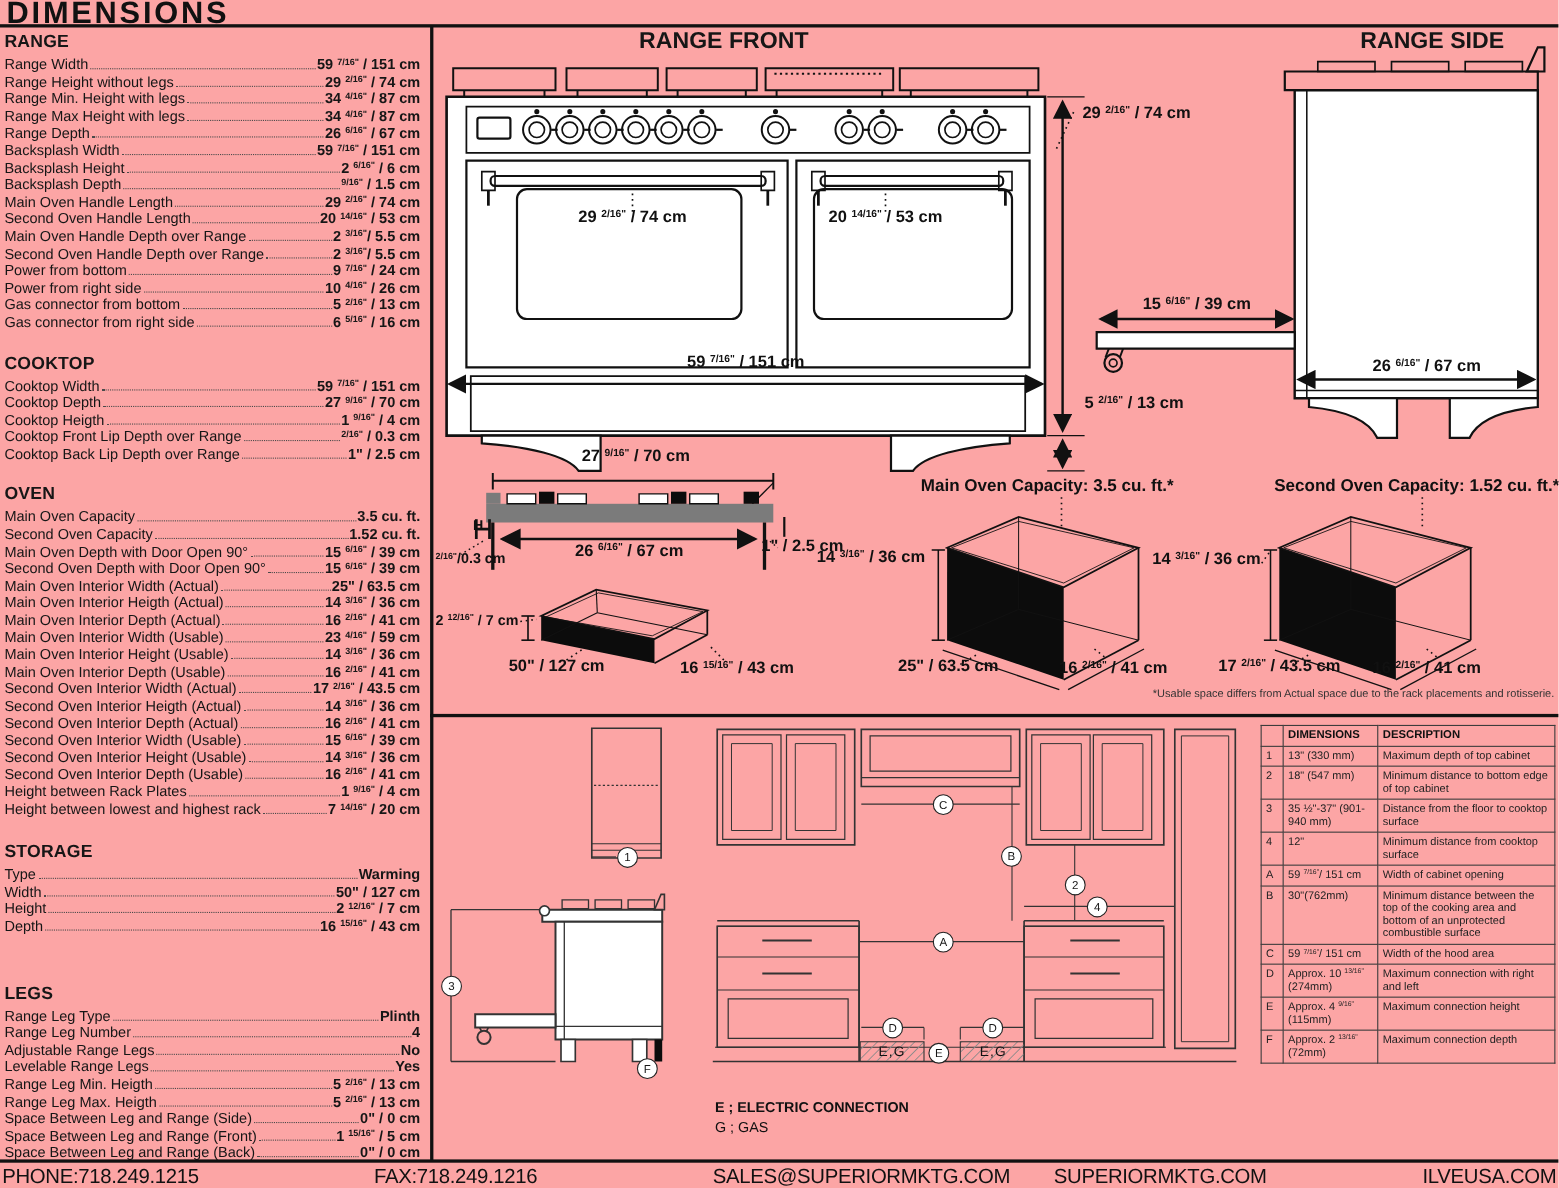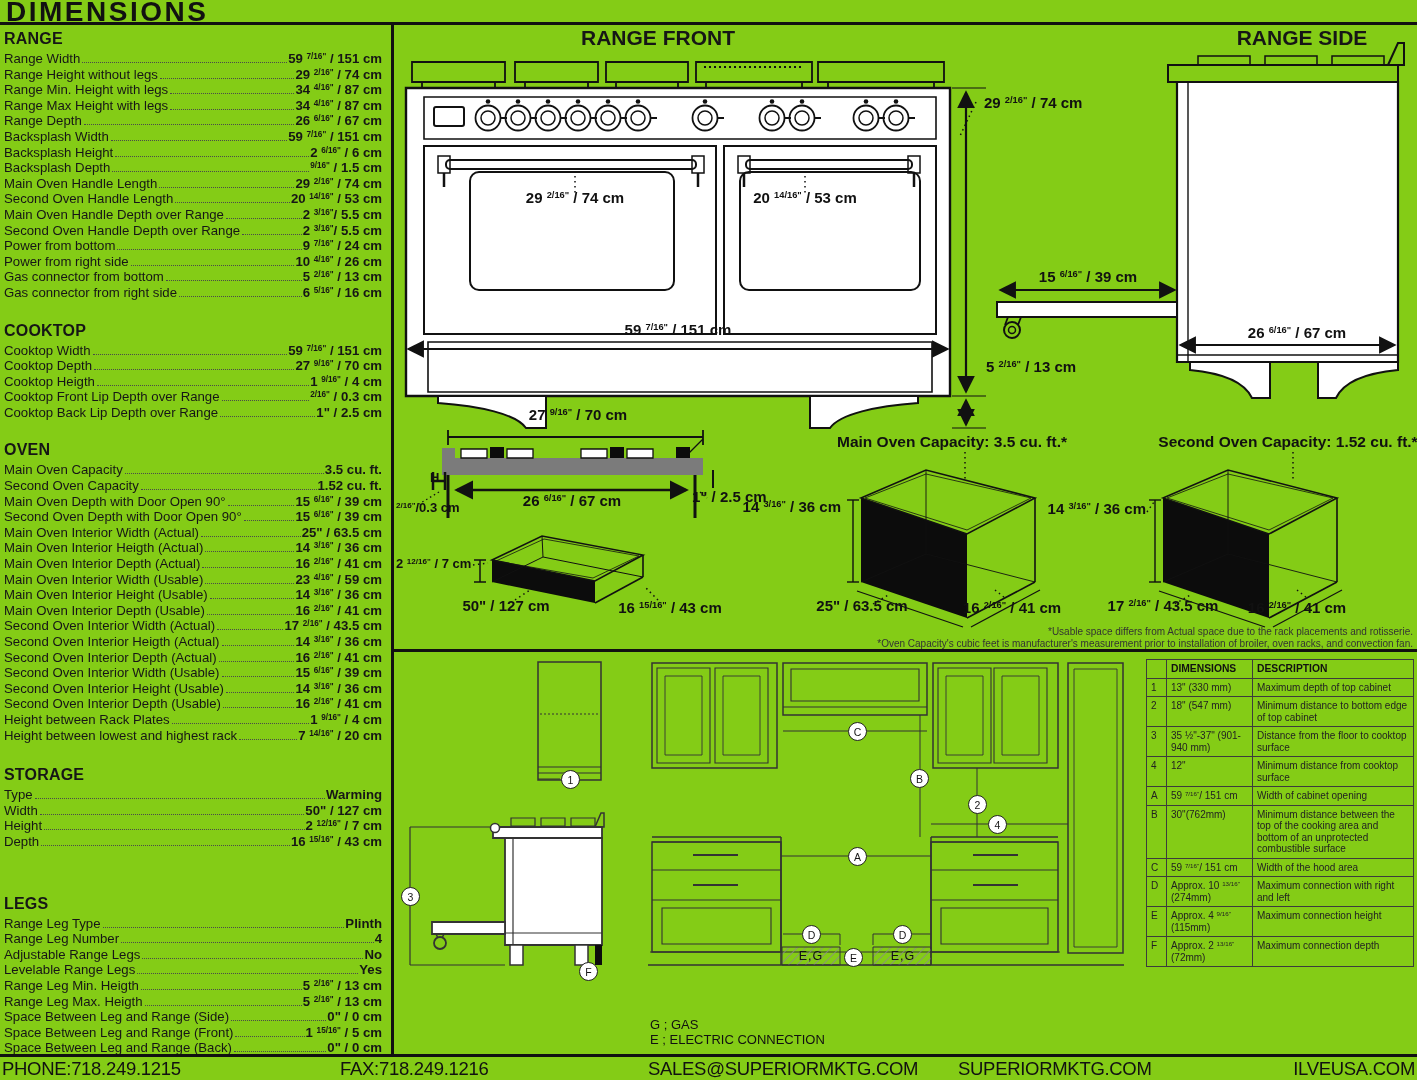--- a/index.html
+++ b/index.html
@@ -1,16 +1,16 @@
 <!DOCTYPE html>
 <html><head>
 <meta charset="utf-8">
 <style>
   html,body{margin:0;padding:0;background:#fff;}
-  .canvas{position:relative;width:1417px;height:1080px;background:#84cc16;overflow:hidden;
+  .canvas{position:relative;width:1417px;height:1080px;background:#fca5a5;overflow:hidden;
           font-family:"Liberation Sans",sans-serif;color:#161616;}
   .rule{position:absolute;background:#111;}
   
   .page-title{position:absolute;left:6px;top:-4px;font-size:28px;font-weight:800;letter-spacing:2.5px;color:#111;}
   
   .specs{position:absolute;left:4px;top:30px;width:378px;}
   .spec-section{margin-bottom:21px;}
   .spec-section:nth-of-type(3){margin-bottom:23px;}
   .spec-section:nth-of-type(4){margin-bottom:45px;}
   .sec-title{font-size:16px;font-weight:bold;margin-bottom:3px;letter-spacing:.2px;}
@@ -659,21 +659,20 @@
     <line x1="146" y1="4" x2="146" y2="32" stroke="#111" stroke-width="1.5" stroke-dasharray="1.5,3.5"></line>
     <line x1="0" y1="64" x2="7" y2="54" stroke="#111" stroke-width="1.4" stroke-dasharray="1.5,3.5"></line>
     <line x1="28" y1="156" x2="45" y2="146" stroke="#111" stroke-width="1.4" stroke-dasharray="1.5,3.5"></line>
     <line x1="150" y1="142" x2="160" y2="150" stroke="#111" stroke-width="1.4" stroke-dasharray="1.5,3.5"></line>
   </svg>
   <div class="dim rt" style="left:1018px;top:500px;width:128px;">14 <sup>3/16"</sup> / 36 cm</div>
   <div class="dim ctr" style="left:1163px;top:597px;">17 <sup>2/16"</sup> / 43.5 cm</div>
   <div class="dim ctr" style="left:1297px;top:599px;">16 <sup>2/16"</sup> / 41 cm</div>
 
   <div class="note" style="left:700px;top:626px;width:713px;">*Usable space differs from Actual space due to the rack placements and rotisserie.</div>
-  <div class="note" style="left:700px;top:638px;width:713px;">*Oven Capacity's cubic feet is manufacturer's measurement prior to installation of broiler, oven racks, and convection fan.</div>
 
   <svg style="left:395px;top:655px;" width="260" height="330" viewBox="0 0 260 330">
     <rect x="143" y="7" width="63" height="118" fill="none" stroke="#333" stroke-width="1.5"></rect>
     <line x1="145" y1="59" x2="204" y2="59" stroke="#333" stroke-width="1" stroke-dasharray="2,2"></line>
     <line x1="143" y1="112" x2="206" y2="112" stroke="#333" stroke-width="1"></line>
     <line x1="143" y1="118" x2="206" y2="118" stroke="#333" stroke-width="1"></line>
     <line x1="143" y1="124" x2="165" y2="124" stroke="#333" stroke-width="1"></line>
     <line x1="15" y1="172" x2="15" y2="310" stroke="#333" stroke-width="1.2"></line>
     <line x1="15" y1="172" x2="110" y2="172" stroke="#333" stroke-width="1.2"></line>
     <line x1="15" y1="310" x2="110" y2="310" stroke="#333" stroke-width="1.2"></line>
@@ -755,21 +754,21 @@
   <div class="marker" style="left:910px;top:769px;">B</div>
   <div class="marker" style="left:968px;top:795px;">2</div>
   <div class="marker" style="left:988px;top:815px;">4</div>
   <div class="marker" style="left:848px;top:847px;">A</div>
   <div class="marker" style="left:802px;top:925px;">D</div>
   <div class="marker" style="left:893px;top:925px;">D</div>
   <div class="marker" style="left:844px;top:948px;">E</div>
   <div class="eg" style="left:811px;top:949px;">E,G</div>
   <div class="eg" style="left:903px;top:949px;">E,G</div>
 
-  <div class="cap" style="left:650px;top:1032px;">E ; ELECTRIC CONNECTION</div>
+  <div class="cap" style="left:650px;top:999px;font-weight:bold;">E ; ELECTRIC CONNECTION</div>
   <div class="cap" style="left:650px;top:1017px;">G ; GAS</div>
 
   <table class="spec-table">
     <colgroup>
         <col class="col-ref">
         <col class="col-dim">
         <col>
       </colgroup>
     <thead>
       <tr>

